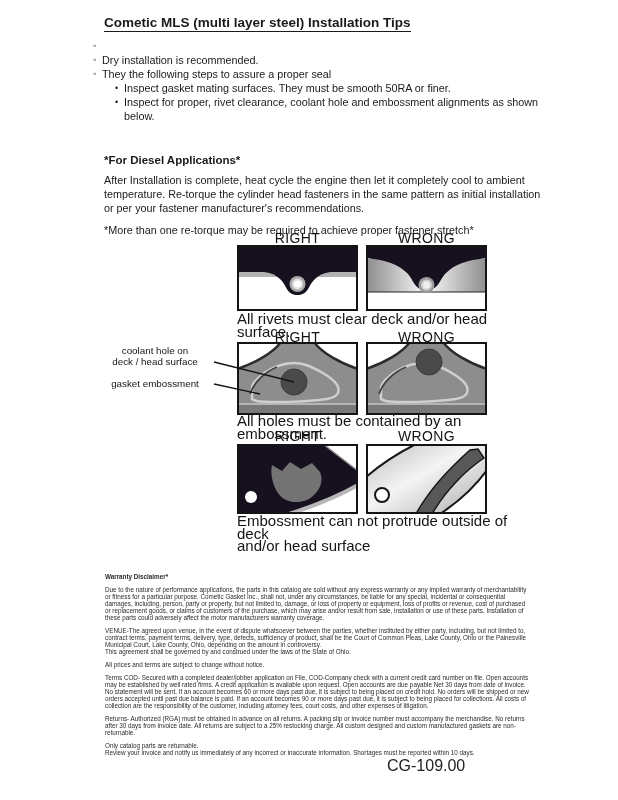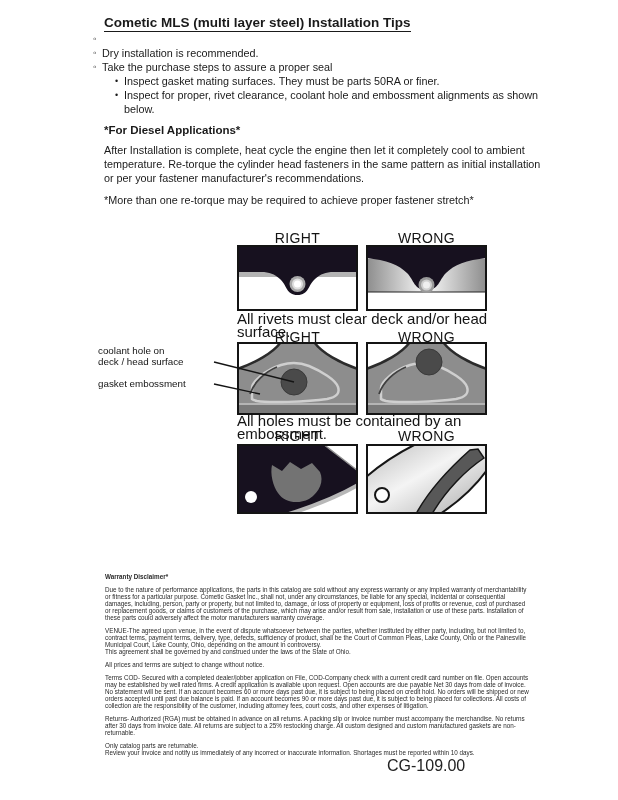--- a/index.html
+++ b/index.html
@@ -6,34 +6,34 @@
   html,body { background:#ffffff; }
   body {
     width:618px; height:800px; position:relative; overflow:hidden;
     font-family:"Liberation Sans","DejaVu Sans",sans-serif;
     color:var(--ink,#1a1a1a);
   }
   
   .intro { position:absolute; top:16px; left:104px; width:438px; font-size:10.8px; line-height:14px; }
   .page-title {
     display:inline-block; font-size:13.5px; font-weight:bold;
-    border-bottom:1.8px solid var(--ink,#1a1a1a); padding-bottom:1px; 
+    border-bottom:1.8px solid var(--ink,#1a1a1a); padding-bottom:1px; margin-bottom:7px;
   }
   .bullet-row { display:flex; align-items:flex-start; }
   .bullet-row .marker { width:9px; flex:0 0 9px; margin-left:-11px; font-size:10px; line-height:14px; }
   .bullet-row.sub { padding-left:22px; }
   .bullet-row.sub .marker { font-size:9px; }
-  .diesel-heading { font-weight:bold; font-size:11.5px; margin-top:7px; margin-bottom:7px; }
+  .diesel-heading { font-weight:bold; font-size:11.5px; margin-top:30px; margin-bottom:7px; }
   .para { margin-bottom:9px; line-height:13.8px; }
   
   .diagram-area { position:absolute; top:228px; left:0; width:512px; height:325px; }
   .dg-label { position:absolute; width:121px; text-align:center; font-size:14px; letter-spacing:.4px; color:#141414; }
   .dg-box { position:absolute; width:121px; line-height:0; }
   .dg-caption { position:absolute; left:237px; font-size:15px; line-height:12.5px; color:#141414; width:300px; }
-  .side-label { position:absolute; left:98px; width:114px; text-align:left; font-size:9.8px; line-height:11px; color:#141414; }
+  .side-label { position:absolute; left:98px; width:114px; text-align:center; font-size:9.8px; line-height:11px; color:#141414; }
   .ptr-overlay { position:absolute; left:102px; top:110px; width:270px; height:80px; pointer-events:none; }
   .svg-border { fill:none; stroke:#141414; stroke-width:2; }
   .f-dblack { fill:var(--diagram_black,#17111f); }
   .f-gasket { fill:var(--gasket_gray,#8d8d8d); }
   .f-hole   { fill:var(--hole_gray,#4a4a4a); }
   .s-emboss { fill:none; stroke:var(--emboss_light,#cfcfcf); stroke-width:2.5; }
   
   .disclaimer { position:absolute; top:573px; left:105px; width:427px; font-size:6.3px; line-height:7px; color:#2a2a2a; }
   .disclaimer .dh { font-weight:bold; margin-bottom:6px; }
   .disclaimer .dp { margin-bottom:6px; }
@@ -48,25 +48,25 @@
 
   <div class="bullet-row">
     <span class="marker">◦</span>
   </div>
   <div class="bullet-row">
     <span class="marker">◦</span>
     <span>Dry installation is recommended.</span>
   </div>
   <div class="bullet-row">
     <span class="marker">◦</span>
-    <span>Take the purchase steps to assure a proper seal</span>
+    <span>They the following steps to assure a proper seal</span>
   </div>
   <div class="bullet-row sub">
     <span class="marker">•</span>
-    <span>Inspect gasket mating surfaces.  They must be parts 50RA or finer.</span>
+    <span>Inspect gasket mating surfaces.  They must be smooth 50RA or finer.</span>
   </div>
   <div class="bullet-row sub">
     <span class="marker">•</span>
     <span>Inspect for proper, rivet clearance, coolant hole and embossment alignments as shown below.</span>
   </div>
 
   <div class="diesel-heading">*For Diesel Applications*</div>
   <div class="para">After Installation is complete, heat cycle the engine then let it completely cool to ambient temperature. Re-torque the cylinder head fasteners in the same pattern as initial installation or per your fastener manufacturer's recommendations.</div>
   <div class="para">*More than one re-torque may be required to achieve proper fastener stretch*</div>
 </div>
@@ -194,20 +194,24 @@
       <path d="M104,6 C86,22 64,44 50,70 H66 C80,46 100,26 118,14 L112,5 Z" fill="#585858" stroke="#161616" stroke-width="1.5"></path>
       <path d="M0,0 H50 C32,9 15,20 0,33 Z" fill="#ffffff"></path>
       <path d="M50,0 C32,9 15,20 0,33" fill="none" stroke="#161616" stroke-width="2"></path>
       <path d="M121,26 V70 H74 C92,58 108,44 121,26 Z" fill="#ffffff"></path>
       <path d="M74,70 C92,58 108,44 121,26" fill="none" stroke="#161616" stroke-width="2"></path>
       <circle cx="16" cy="51" r="7" fill="#ffffff" stroke="#161616" stroke-width="2"></circle>
       <rect class="svg-border" x="1" y="1" width="119" height="68"></rect>
     </svg>
   </div>
 
+  <div class="dg-caption" style="top:287px;">
+    <div>Embossment can not protrude outside of deck</div>
+    <div>and/or head surface</div>
+  </div>
 </div>
 
 <div class="disclaimer">
   <div class="dh">Warranty Disclaimer*</div>
   <div class="dp">Due to the nature of performance applications, the parts in this catalog are sold without any express warranty or any implied warranty of merchantability or fitness for a particular purpose.  Cometic Gasket Inc., shall not, under any circumstances, be liable for any special, incidental or consequential damages, including, person, party or property, but not limited to, damage, or loss of property or equipment, loss of profits or revenue, cost of purchased or replacement goods, or claims of customers of the purchase, which may arise and/or result from sale, installation or use of these parts.  Installation of these parts could adversely affect the motor manufacturers warranty coverage.</div>
   <div class="dp tight">VENUE-The agreed upon venue, in the event of dispute whatsoever between the parties, whether instituted by either party, including, but not limited to, contract terms, payment terms, delivery, type, defects, sufficiency of product, shall be the Court of Common Pleas, Lake County, Ohio or the Painesville Municipal Court, Lake County, Ohio, depending on the amount in controversy.</div>
   <div class="dp">This agreement shall be governed by and construed under the laws of the State of Ohio.</div>
   <div class="dp">All prices and terms are subject to change without notice.</div>
   <div class="dp">Terms COD- Secured with a completed dealer/jobber application on File, COD-Company check with a current credit card number on file.  Open accounts may be established by well rated firms.  A credit application is available upon request.  Open accounts are due payable Net 30 days from date of invoice.  No statement will be sent.  If an account becomes 60 or more days past due, it is subject to being placed on credit hold.  No orders will be shipped or new orders accepted until past due balance is paid.  If an account becomes 90 or more days past due, it is subject to being placed for collections.  All costs of collection are the responsibility of the customer, including attorney fees, court costs, and other expenses of litigation.</div>
   <div class="dp">Returns- Authorized (RGA) must be obtained in advance on all returns.  A packing slip or invoice number must accompany the merchandise.  No returns after 30 days from invoice date.  All returns are subject to a 25% restocking charge.  All custom designed and custom manufactured gaskets are non-returnable.</div>

